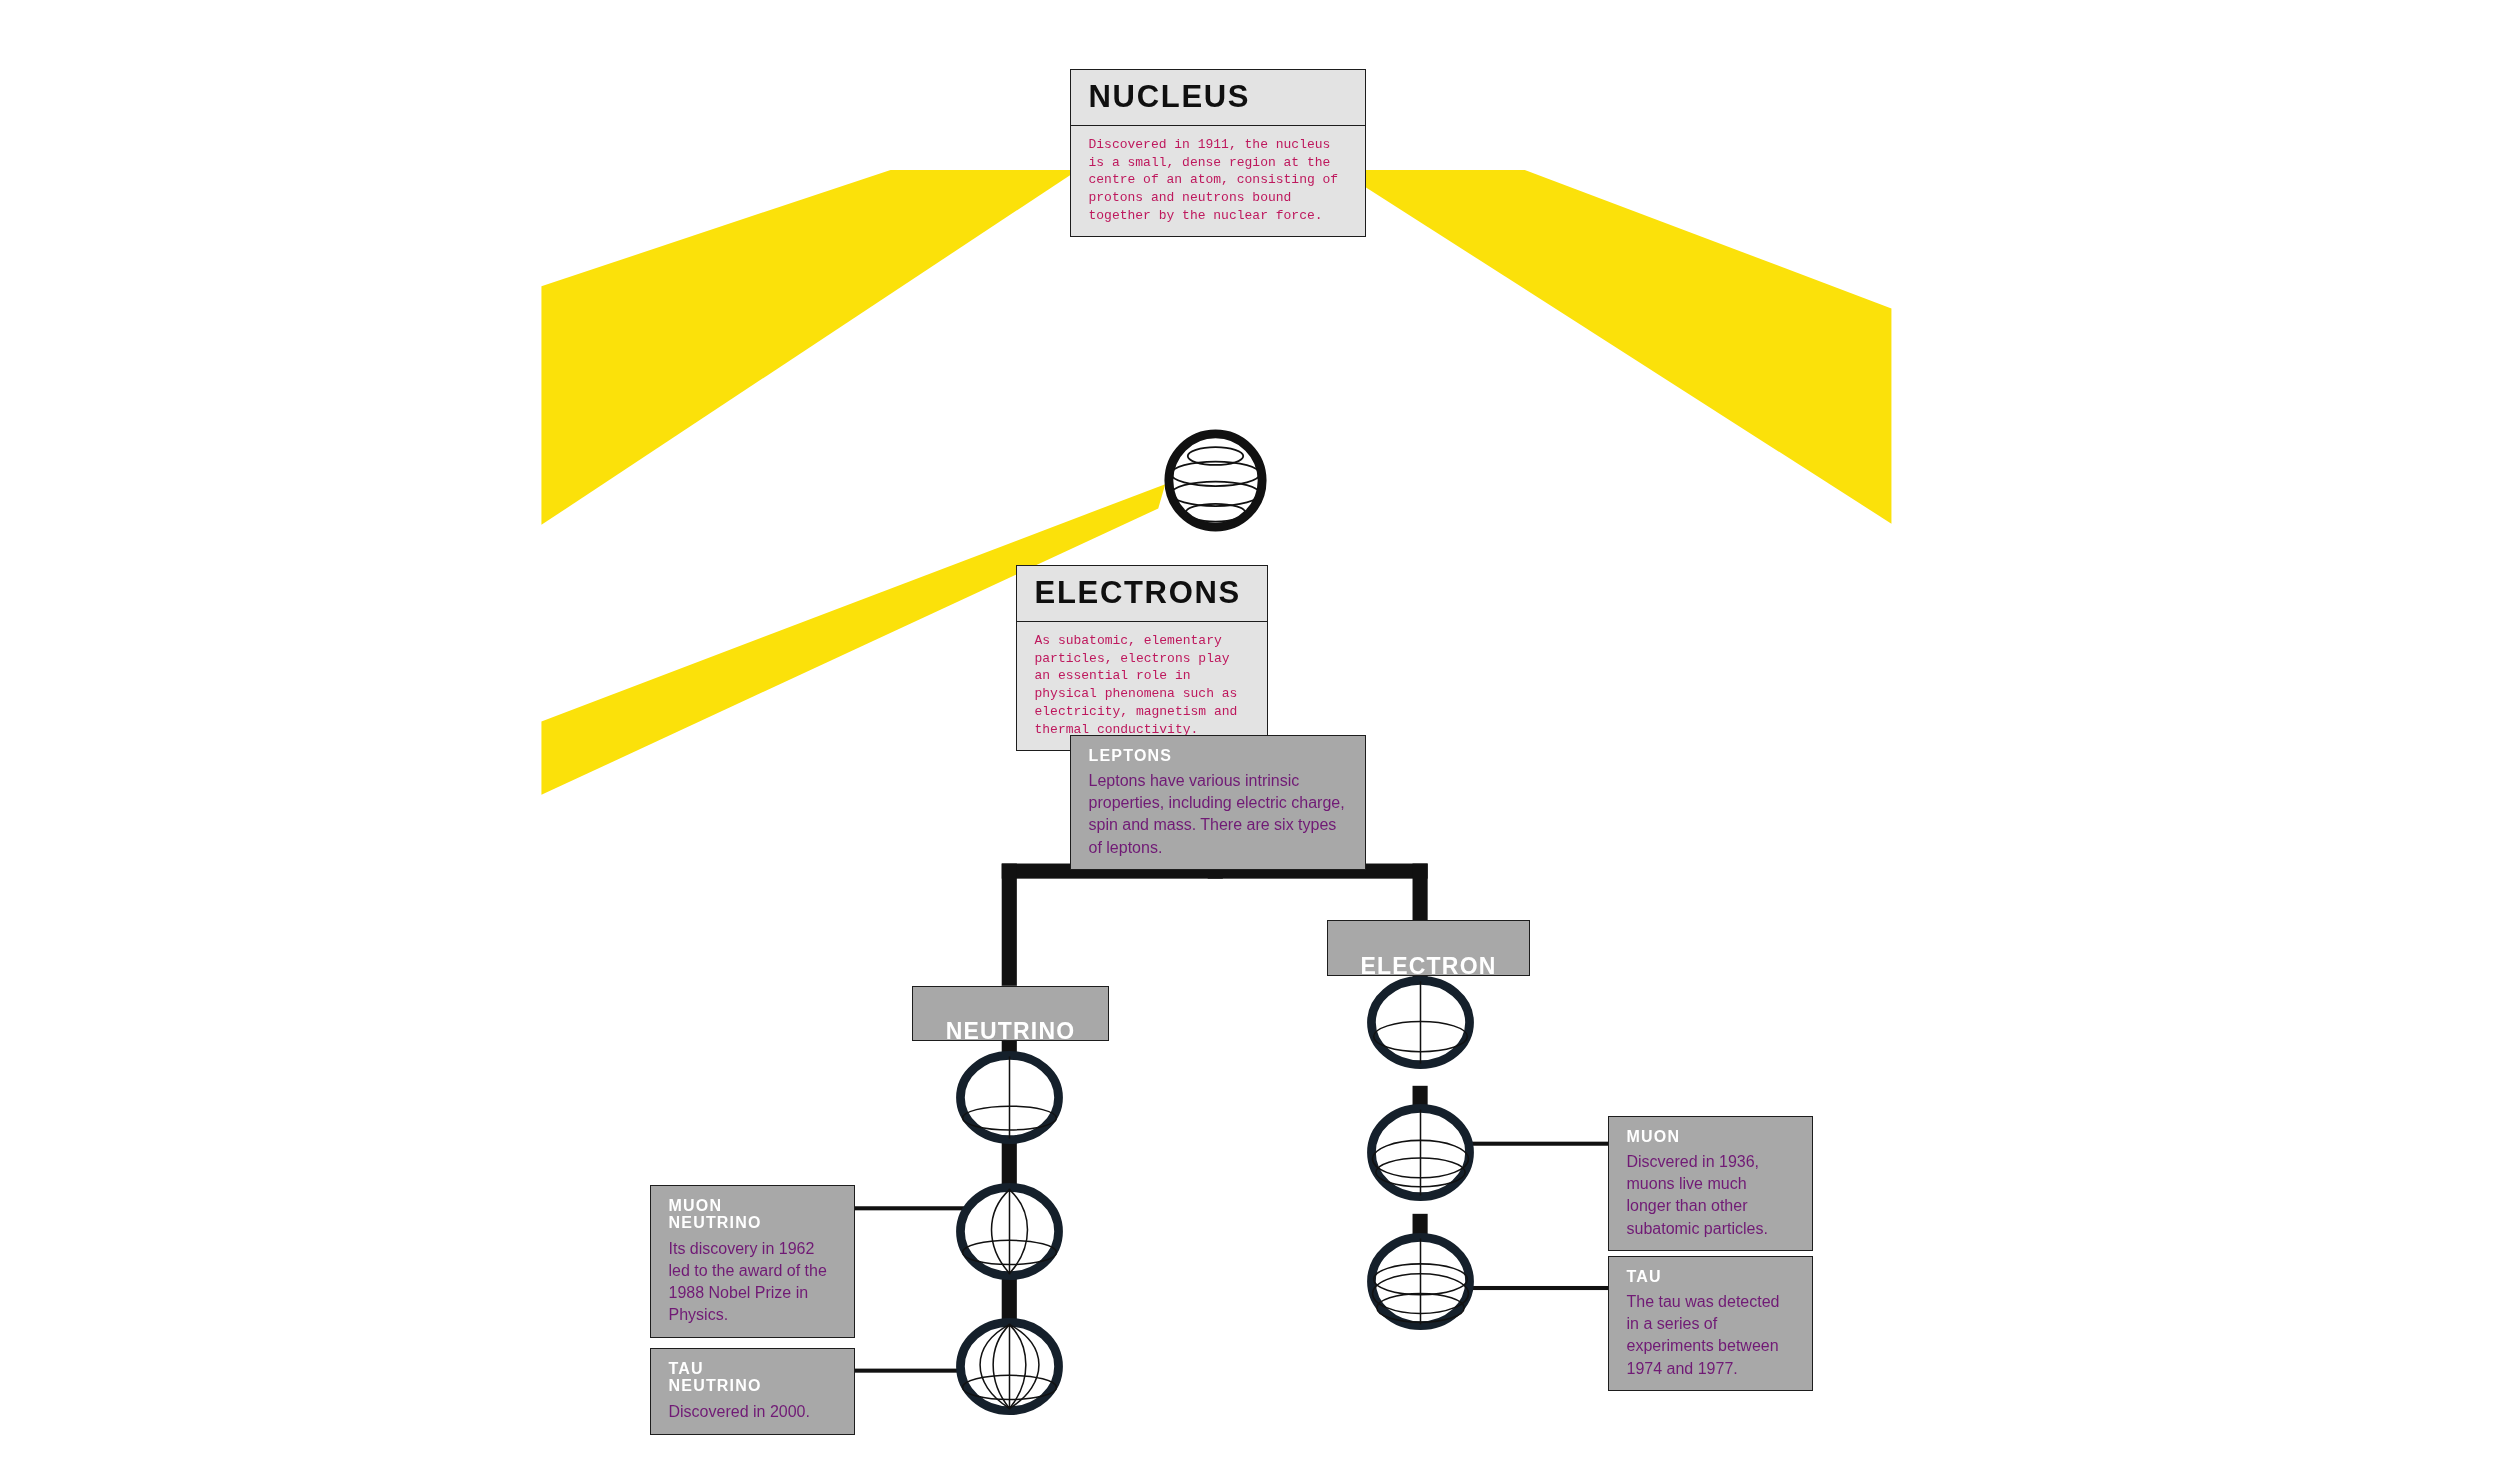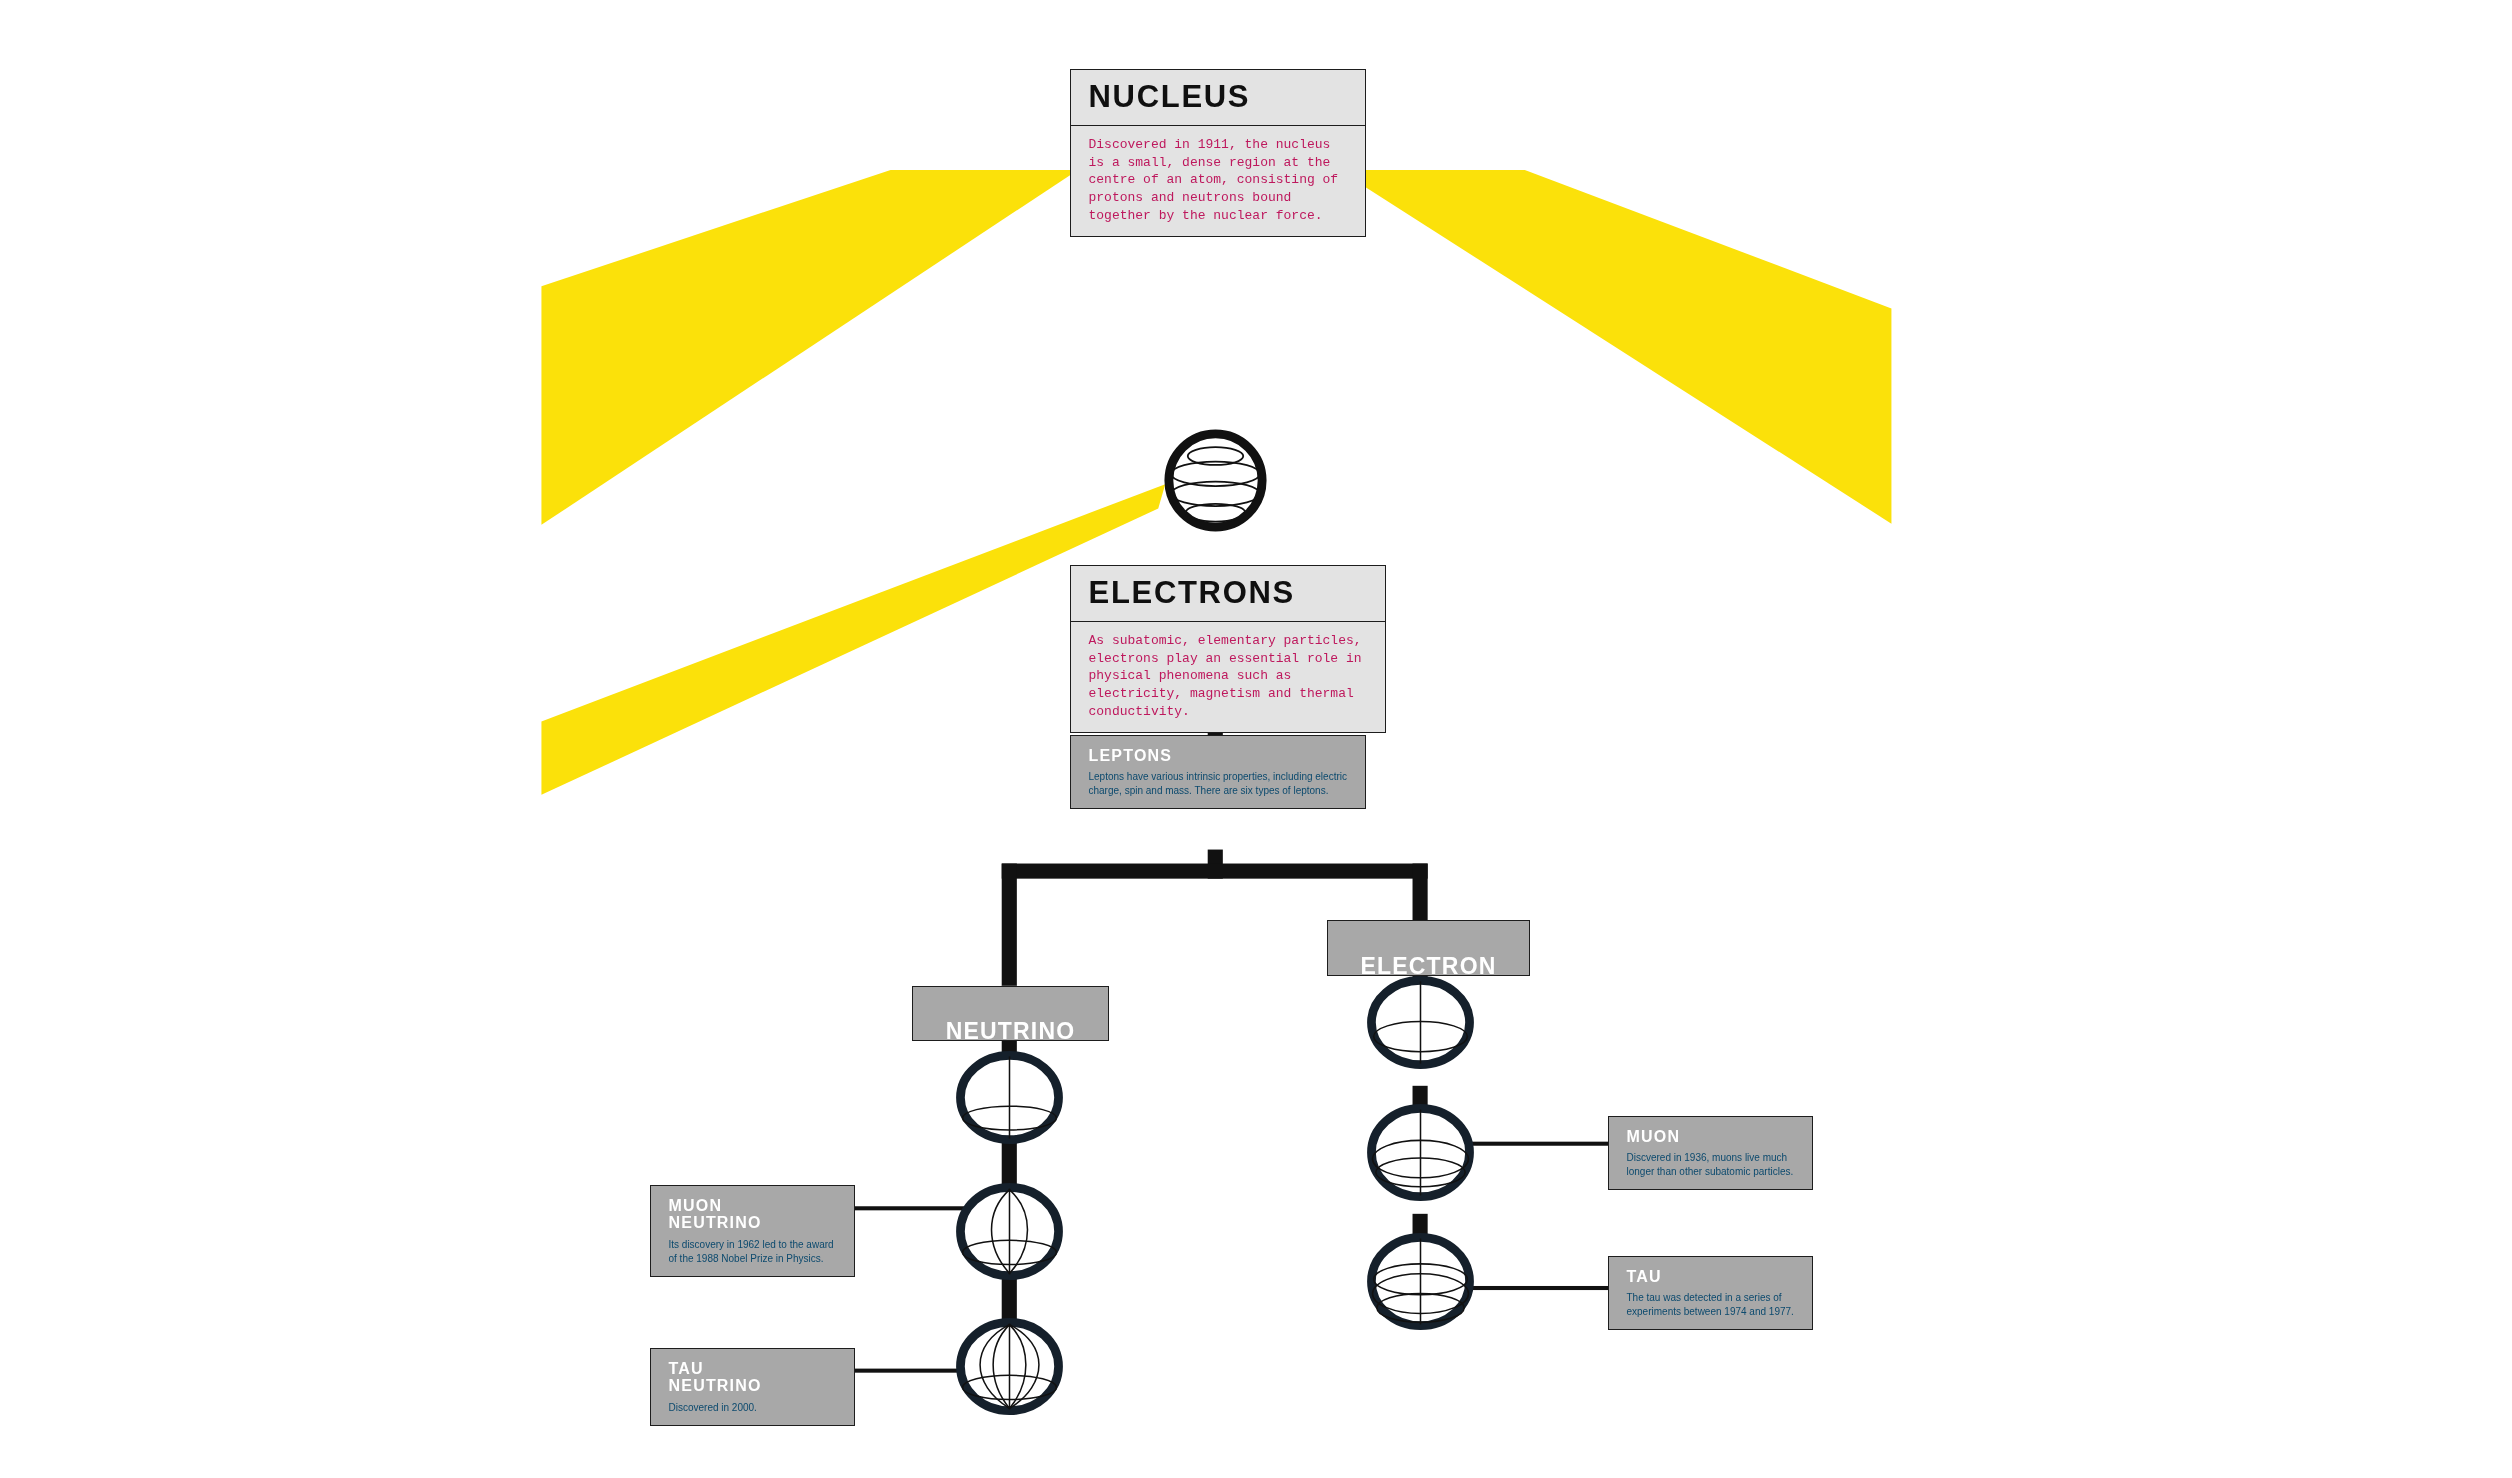--- a/index.html
+++ b/index.html
@@ -53,23 +53,23 @@
 
   .card-gray .card-title{
     font-size:16px;
     font-weight:bold;
     letter-spacing:1.2px;
     color:#ffffff;
     line-height:1.12;
     padding:10.5px 17.5px 1.2px 17.5px;
   }
   .card-gray .card-body{
-    font-size:10px;
+    font-size:16px;
     line-height:1.38;
-    color:#0c4a6e;
+    color:#701a75;
     padding:4.7px 17.5px 10.5px 17.5px;
     font-weight:300;
   }
 
   
   .plate{
     position:absolute;
     box-sizing:border-box;
     background:#a8a8a8;
     border:1.7px solid #1d1d1d;
@@ -141,21 +141,21 @@
   <div class="globe" style="left:1160px;top:425px;width:111px;height:111px;">
     <svg viewBox="0 0 100 100">
       <circle cx="50" cy="50" r="42" fill="#ffffff" stroke="#111111" stroke-width="8"></circle>
       <ellipse cx="50" cy="28" rx="25" ry="8" fill="none" stroke="#111111" stroke-width="1.6"></ellipse>
       <ellipse cx="50" cy="44" rx="40" ry="11" fill="none" stroke="#111111" stroke-width="1.6"></ellipse>
       <ellipse cx="50" cy="62" rx="40" ry="11" fill="none" stroke="#111111" stroke-width="1.6"></ellipse>
       <ellipse cx="50" cy="79" rx="27" ry="8" fill="none" stroke="#111111" stroke-width="1.6"></ellipse>
     </svg>
   </div>
 
-  <div class="card card-light" style="left:1070px;top:565px;width:316px;">
+  <div class="card card-light" style="left:1016px;top:565px;width:252px;">
     <div class="card-title">ELECTRONS</div>
     <div class="card-body">As subatomic, elementary particles, electrons play an essential role in physical phenomena such as electricity, magnetism and thermal conductivity.</div>
   </div>
 
   <div class="card card-gray" style="left:1070px;top:735px;width:296px;">
     <div class="card-title">LEPTONS</div>
     <div class="card-body">Leptons have various intrinsic properties, including electric charge, spin and mass. There are six types of leptons.</div>
   </div>
 
   <div class="plate" style="left:912px;top:986px;width:197px;height:55px;">

